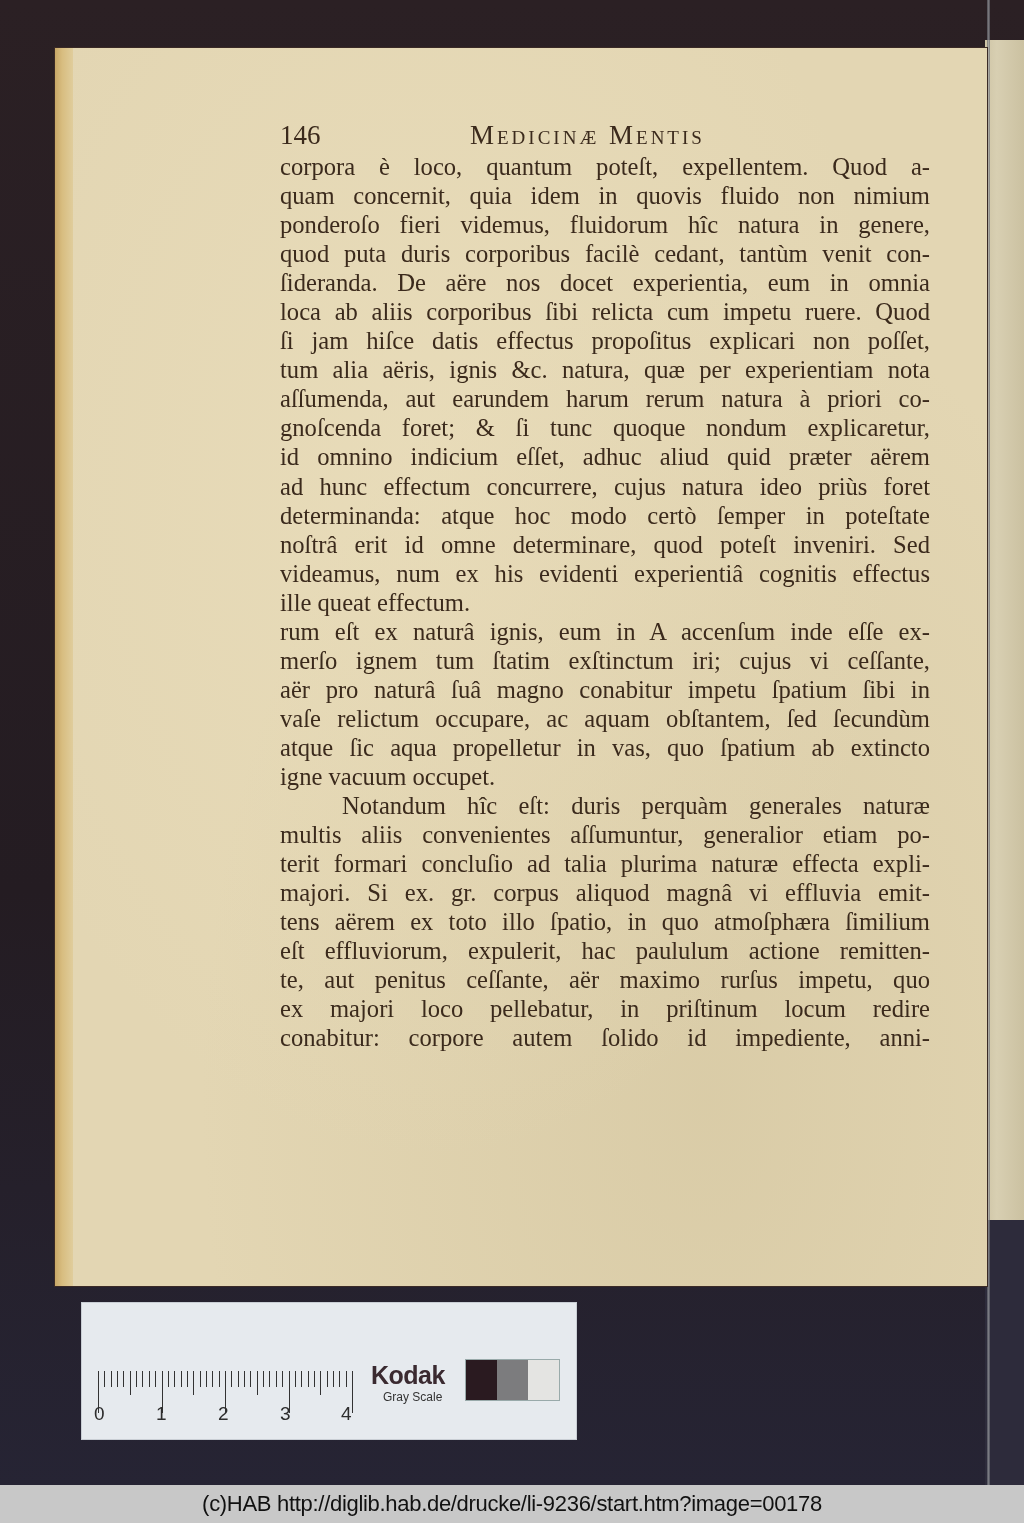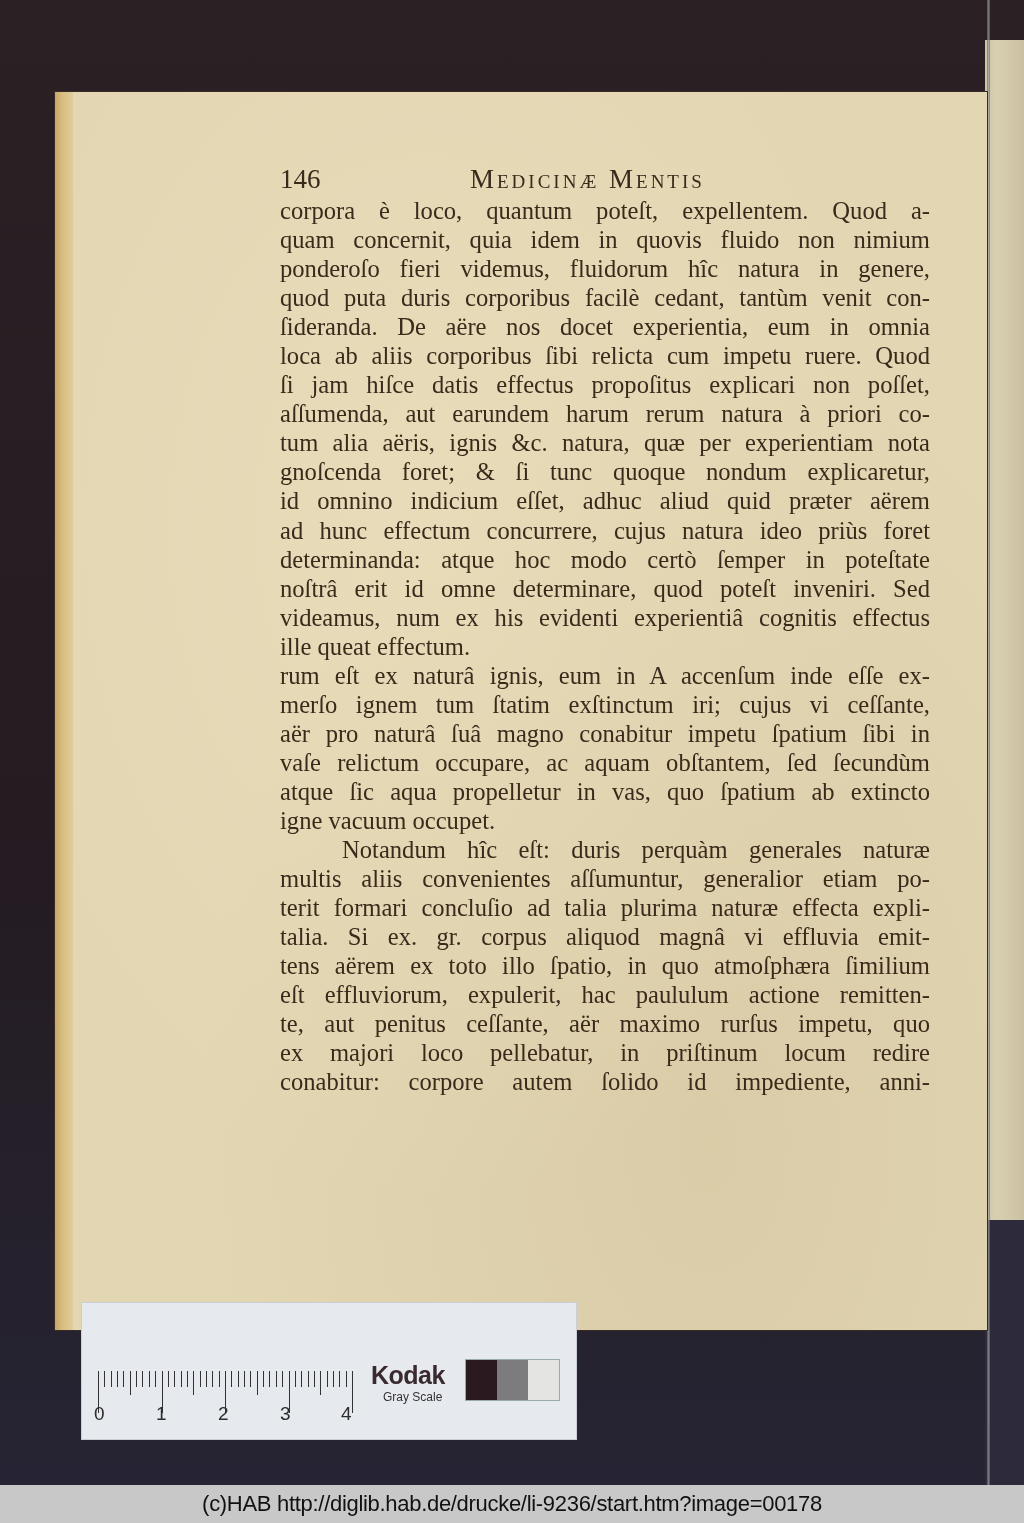--- a/index.html
+++ b/index.html
@@ -25,21 +25,20 @@
       position: absolute; left: 985px; top: 1220px; width: 39px; height: 265px;
       background: #2d2b3b;
     }
     .page {
       position: absolute; left: 55px; top: 48px; width: 932px; height: 1238px;
       background:
         radial-gradient(ellipse at 40% 35%, rgba(236,224,190,.55), rgba(0,0,0,0) 60%),
         radial-gradient(ellipse at 70% 85%, rgba(200,185,145,.35), rgba(0,0,0,0) 55%),
         #e3d6b3;
       box-shadow: 0 0 0 1px #3a2a26;
-      margin-top: 44px;
     }
     .page-left-edge {
       position: absolute; left: 0; top: 0; width: 18px; height: 100%;
       background: linear-gradient(90deg, #c7a767 0%, #d8bd80 40%, #e0cd9c 100%);
     }
     .text-block {
       position: absolute; left: 225px; top: 70px; width: 650px;
       color: #3b2a1c;
     }
     .running-head {
@@ -114,39 +113,39 @@
       <span class="title">Medicinæ Mentis</span>
     </div>
     <div id="lines">
         <div class="line">corpora è loco, quantum poteſt, expellentem.   Quod a-</div>
         <div class="line">quam concernit, quia idem in quovis fluido non nimium</div>
         <div class="line">ponderoſo fieri videmus, fluidorum hîc natura in genere,</div>
         <div class="line">quod puta duris corporibus facilè cedant, tantùm venit con-</div>
         <div class="line">ſideranda.   De aëre nos docet experientia, eum in omnia</div>
         <div class="line">loca ab aliis corporibus ſibi relicta cum impetu ruere. Quod</div>
         <div class="line">ſi jam hiſce datis effectus propoſitus explicari non poſſet,</div>
+        <div class="line">tum alia aëris, ignis &amp;c. natura, quæ per experientiam nota</div>
         <div class="line">aſſumenda, aut earundem harum rerum natura à priori co-</div>
-        <div class="line">tum alia aëris, ignis &amp;c. natura, quæ per experientiam nota</div>
         <div class="line">gnoſcenda foret;  &amp; ſi tunc quoque nondum explicaretur,</div>
         <div class="line">id omnino indicium eſſet, adhuc aliud quid præter aërem</div>
         <div class="line">ad hunc effectum concurrere, cujus natura ideo priùs foret</div>
         <div class="line">determinanda: atque hoc modo certò ſemper in poteſtate</div>
         <div class="line">noſtrâ erit id omne determinare, quod poteſt inveniri.   Sed</div>
         <div class="line">videamus, num ex his evidenti experientiâ cognitis effectus</div>
         <div class="line last">ille queat effectum.</div>
         <div class="line">rum eſt ex naturâ ignis, eum in A accenſum inde eſſe ex-</div>
         <div class="line">merſo ignem tum ſtatim exſtinctum iri;  cujus vi ceſſante,</div>
         <div class="line">aër pro naturâ ſuâ magno conabitur impetu ſpatium ſibi in</div>
         <div class="line">vaſe relictum occupare, ac aquam obſtantem, ſed ſecundùm</div>
         <div class="line">atque ſic aqua propelletur in vas, quo ſpatium ab extincto</div>
         <div class="line last">igne vacuum occupet.</div>
         <div class="line indent">Notandum hîc eſt:  duris perquàm generales naturæ</div>
         <div class="line">multis aliis convenientes aſſumuntur, generalior etiam po-</div>
         <div class="line">terit formari concluſio ad talia plurima naturæ effecta expli-</div>
-        <div class="line">talia.   Si ex. gr. corpus aliquod magnâ vi effluvia emit-</div>
+        <div class="line">majori.   Si ex. gr. corpus aliquod magnâ vi effluvia emit-</div>
         <div class="line">tens aërem ex toto illo ſpatio, in quo atmoſphæra ſimilium</div>
         <div class="line">eſt effluviorum, expulerit, hac paululum actione remitten-</div>
         <div class="line">te, aut penitus ceſſante, aër maximo rurſus impetu, quo</div>
         <div class="line">ex majori loco pellebatur, in priſtinum locum redire</div>
         <div class="line">conabitur:  corpore autem ſolido id impediente, anni-</div>
       </div>
   </div>
 </div>
 
 <div class="target-card">

